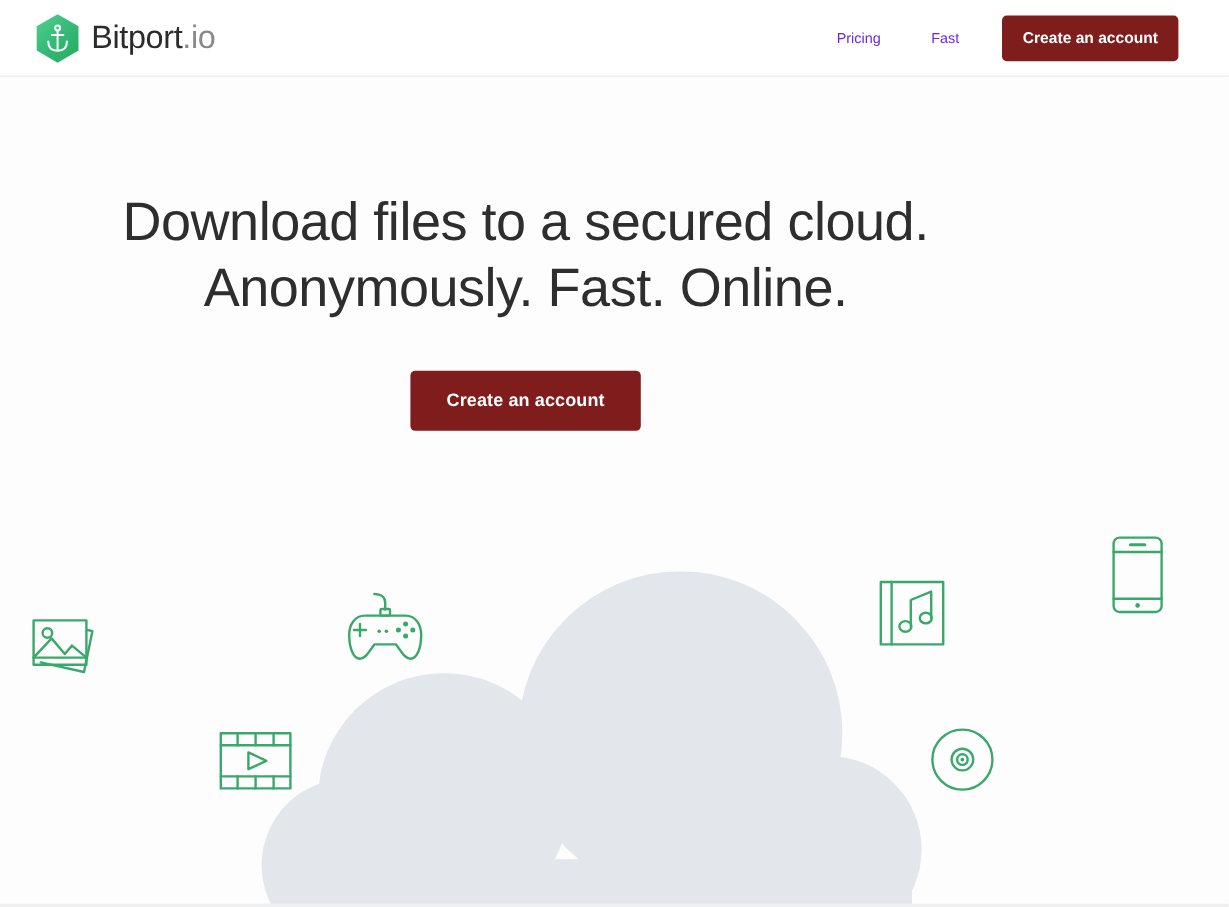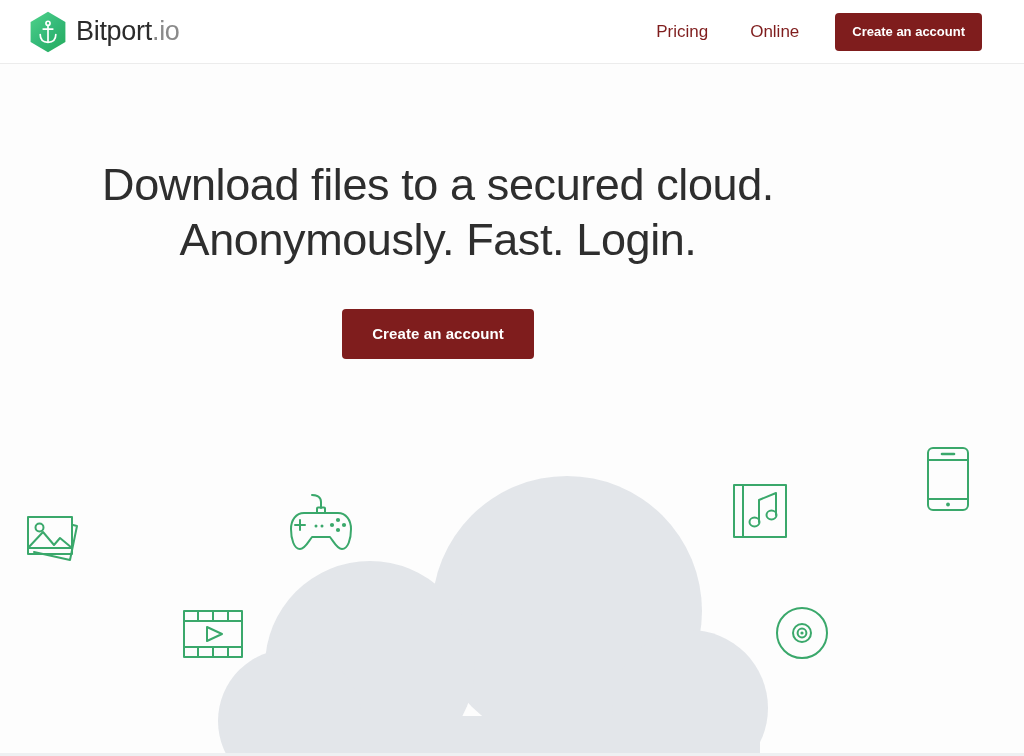--- a/index.html
+++ b/index.html
@@ -61,22 +61,22 @@
   }
 
   .nav-right {
     margin-left: auto;
     display: flex;
     align-items: center;
     margin-right: 42px;
     gap: 0;
   }
   .nav-link {
-    color: #7f1d1d;
-    font-size: 17px;
+    color: #6d28d9;
+    font-size: 12px;
     text-decoration: none;
     padding: 8px 10px;
     margin-right: 22px;
     white-space: nowrap;
     cursor: pointer;
   }
   .nav-link:last-of-type { margin-right: 26px; }
 
   .btn-green {
     background: #7f1d1d;
@@ -183,30 +183,30 @@
           <line x1="14.2" y1="18.1" x2="23.8" y2="18.1"></line>
           <path d="M11.2 23.6 C11.2 29.2 14.8 31.3 19 31.3 C23.2 31.3 26.8 29.2 26.8 23.6"></path>
         </g>
       </svg>
     </span>
     <span class="brand-text"><span class="b-main">Bitport</span><span class="b-tld">.io</span></span>
   </a>
 
   <nav class="nav-right">
     <a class="nav-link" href="#">Pricing</a>
-    <a class="nav-link" href="#">Online</a>
+    <a class="nav-link" href="#">Fast</a>
     <button class="btn-green btn-nav">Create an account</button>
   </nav>
 
 </header>
 
 <section class="hero">
   <h1 class="hero-title">
     <span class="line">Download files to a secured cloud.</span>
-    <span class="line">Anonymously. Fast. Login.</span>
+    <span class="line">Anonymously. Fast. Online.</span>
   </h1>
   <div class="hero-cta-wrap">
     <button class="btn-green btn-hero">Create an account</button>
   </div>
 </section>
 
 <div class="cloud-layer">
   <svg viewBox="0 0 1024 280" width="1024" height="280" aria-hidden="true">
     <g fill="#e3e6ea">
       <circle cx="567" cy="135" r="135"></circle>

